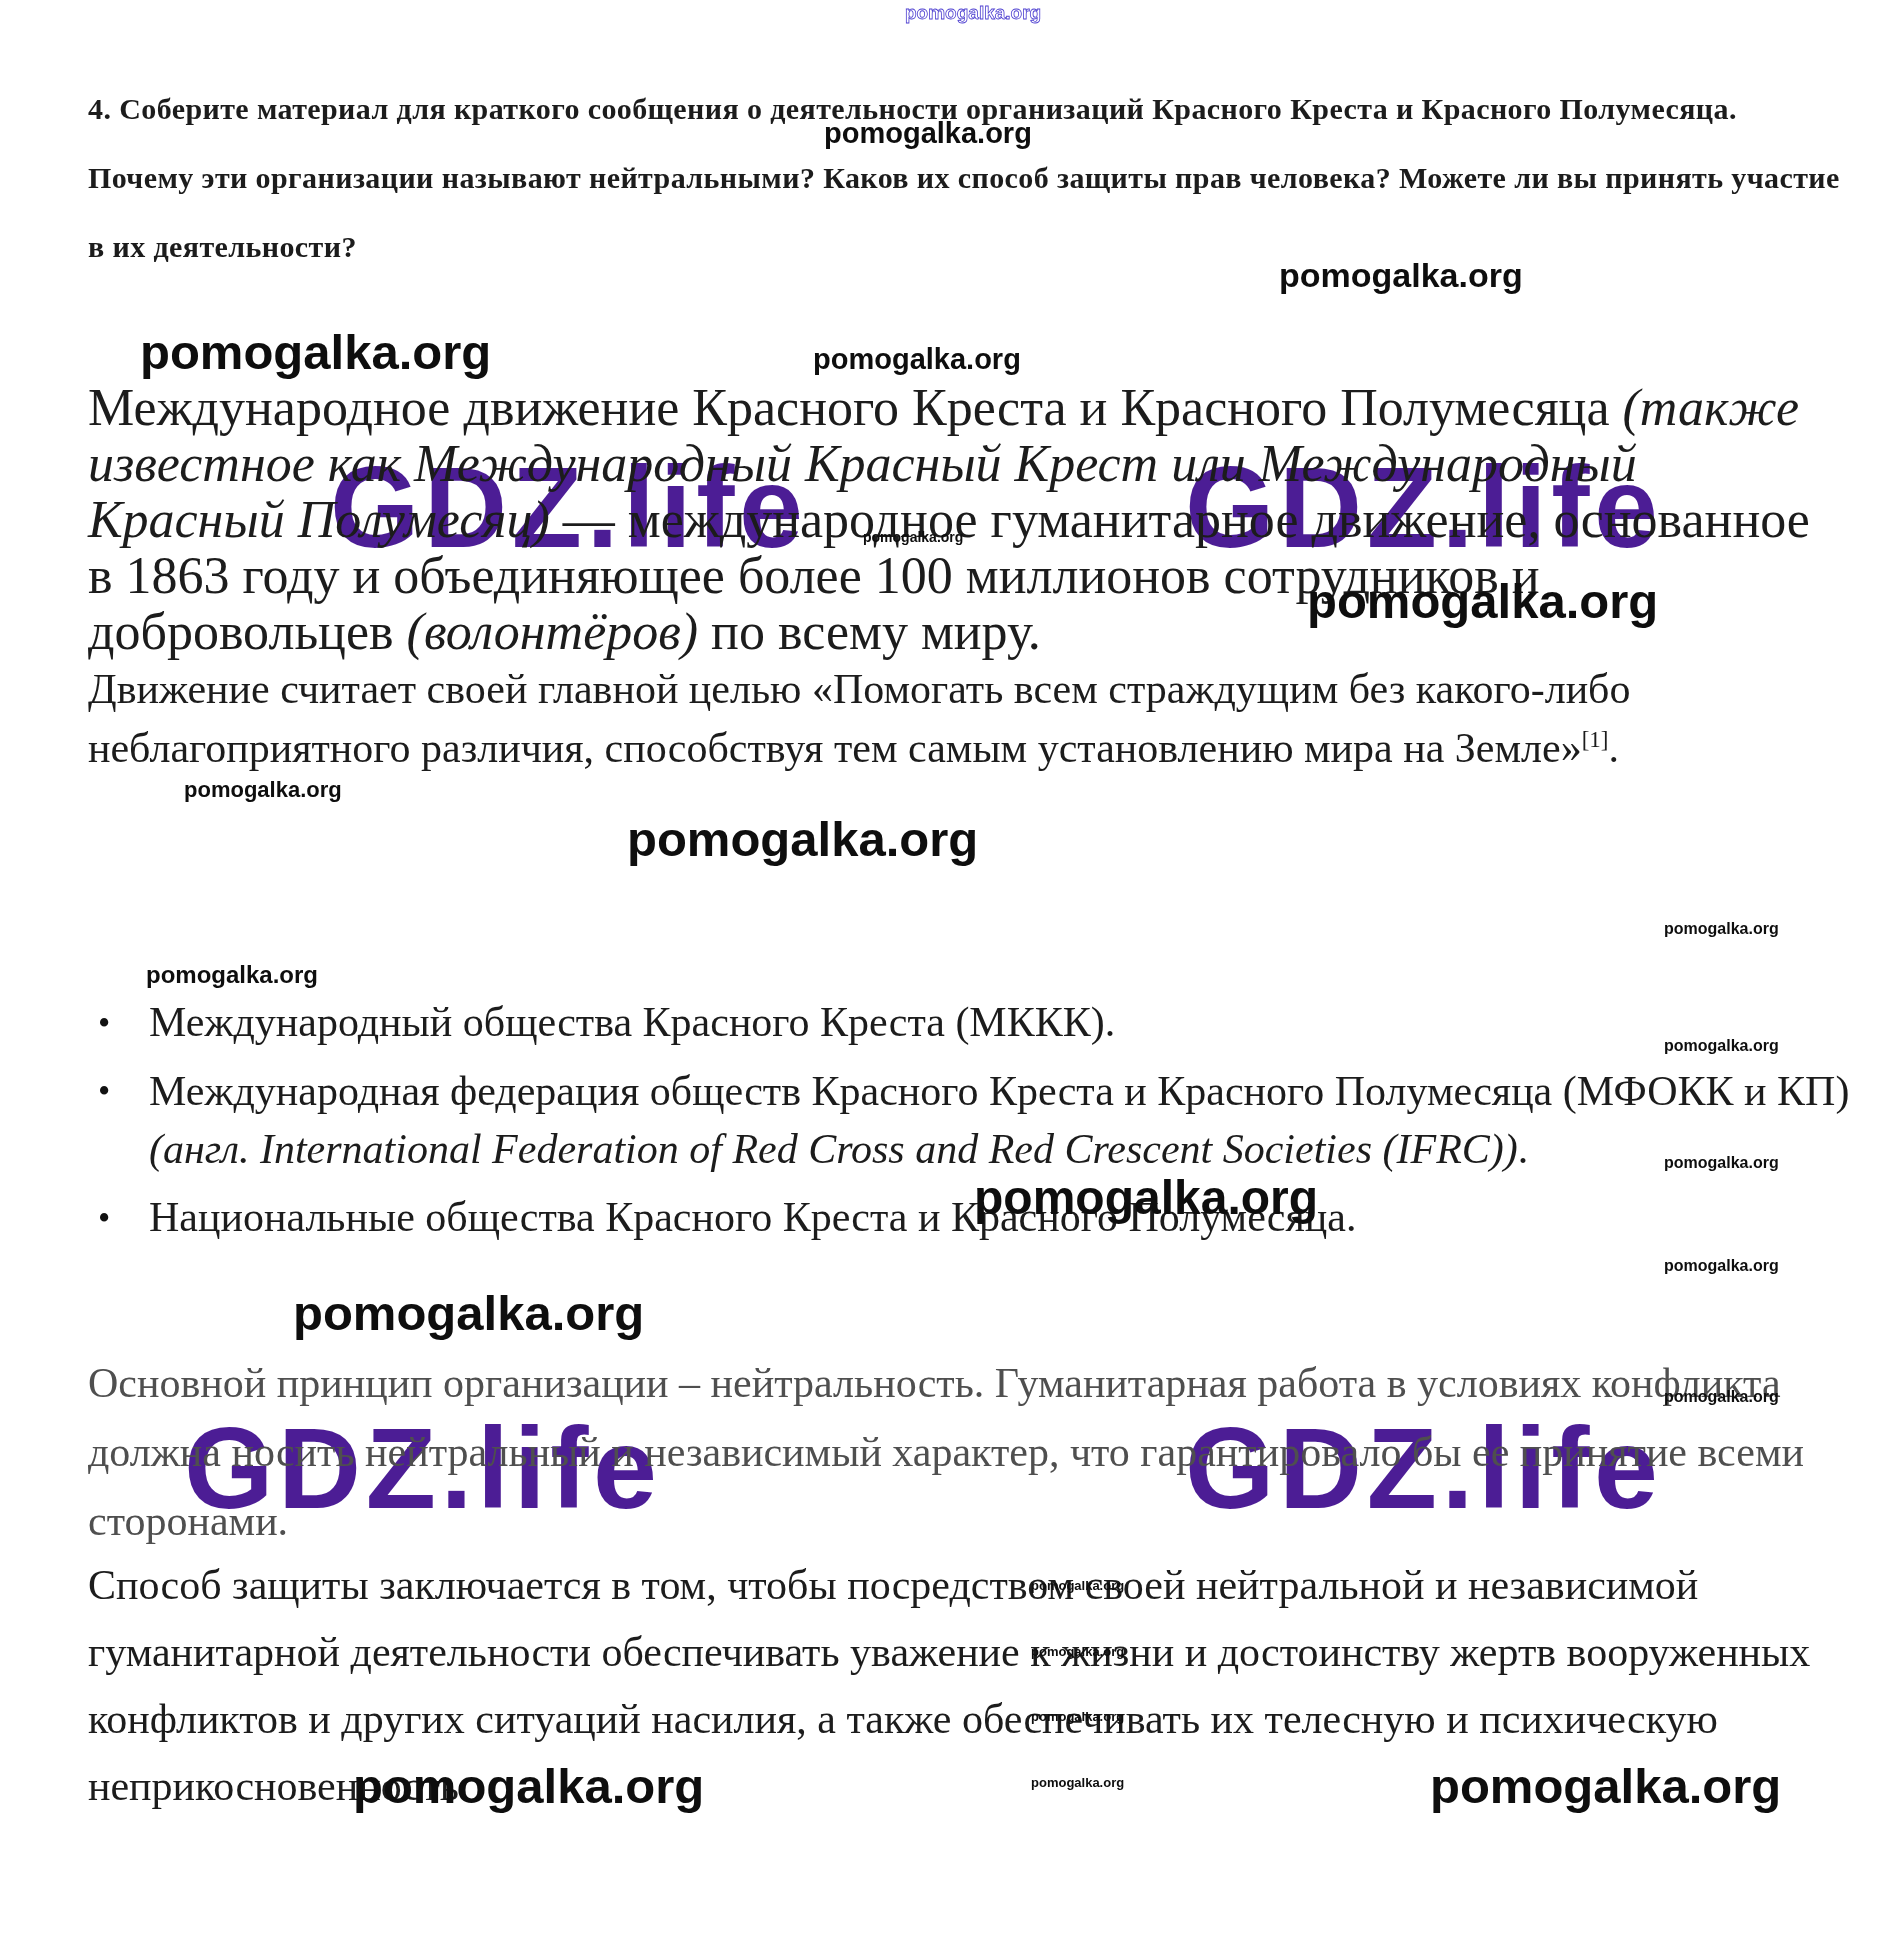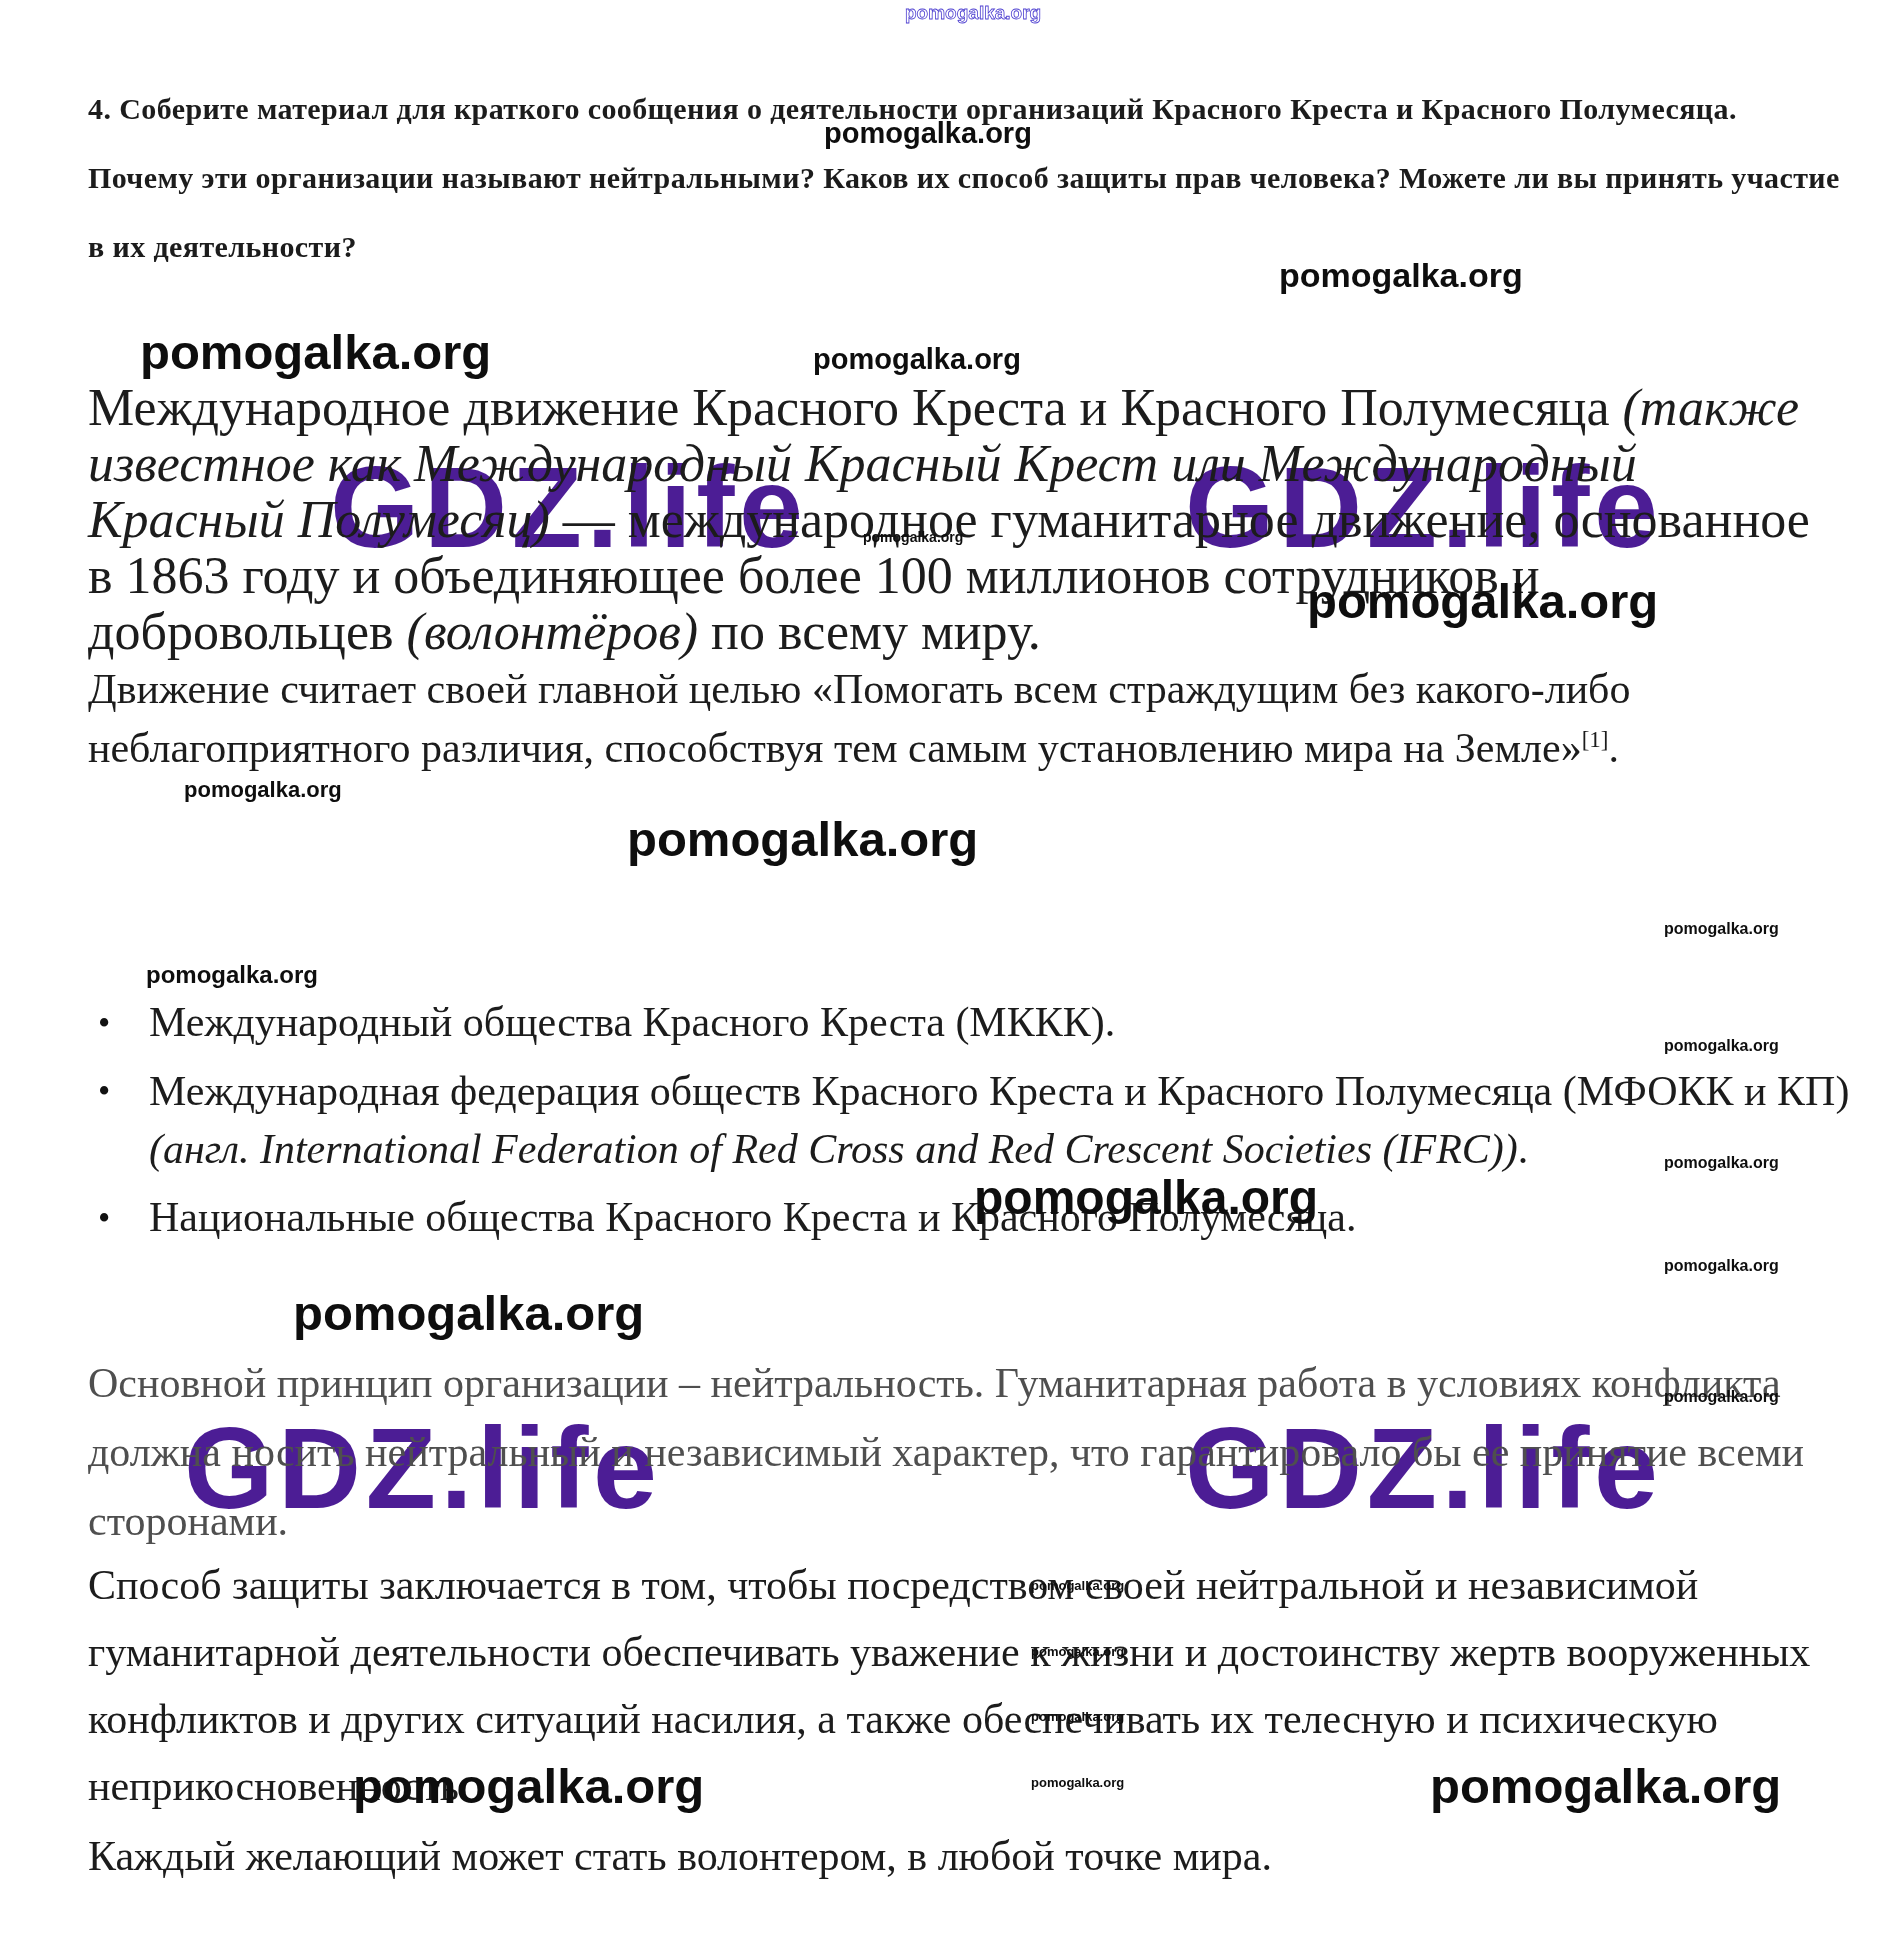--- a/index.html
+++ b/index.html
@@ -135,21 +135,20 @@
     </li>
     <li>
       <span>Национальные общества Красного Креста и Красного Полумесяца.</span>
     </li>
   </ul>
 
   <p class="block p-principle">Основной принцип организации – нейтральность. Гуманитарная работа в условиях конфликта должна носить нейтральный и независимый характер, что гарантировало бы ее принятие всеми сторонами.</p>
 
   <p class="block p-method">Способ защиты заключается в том, чтобы посредством своей нейтральной и независимой гуманитарной деятельности обеспечивать уважение к жизни и достоинству жертв вооруженных конфликтов и других ситуаций насилия, а также обеспечивать их телесную и психическую неприкосновенность.</p>
 
-  <p class="block p-volunteer">Каждый желающий может стать волонтером, в любой точке мира.</p>
 
   <div class="wm wm-purple">pomogalka.org</div>
   <div class="wm wm-a">pomogalka.org</div>
   <div class="wm wm-b">pomogalka.org</div>
   <div class="wm wm-c">pomogalka.org</div>
   <div class="wm wm-d">pomogalka.org</div>
   <div class="wm wm-e">pomogalka.org</div>
   <div class="wm wm-f">pomogalka.org</div>
   <div class="wm wm-g">pomogalka.org</div>
   <div class="wm wm-h">pomogalka.org</div>

